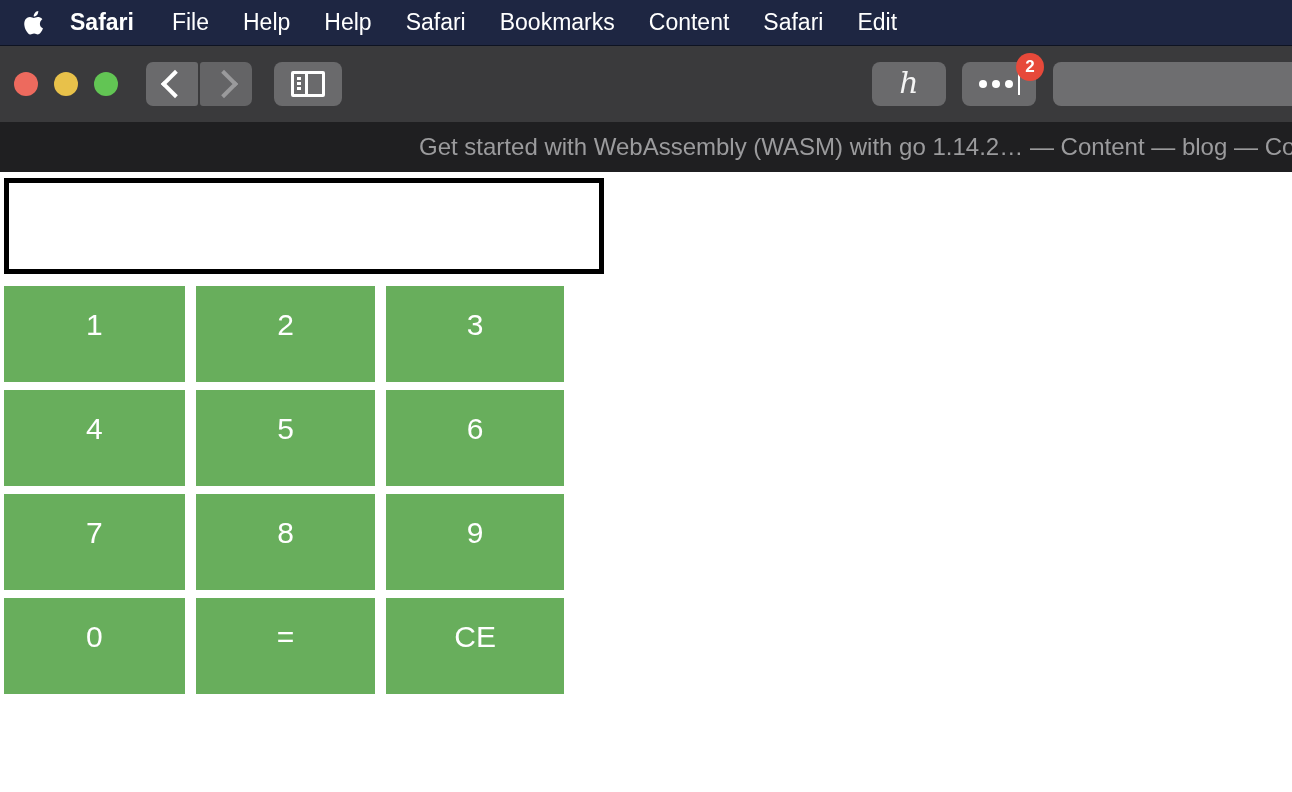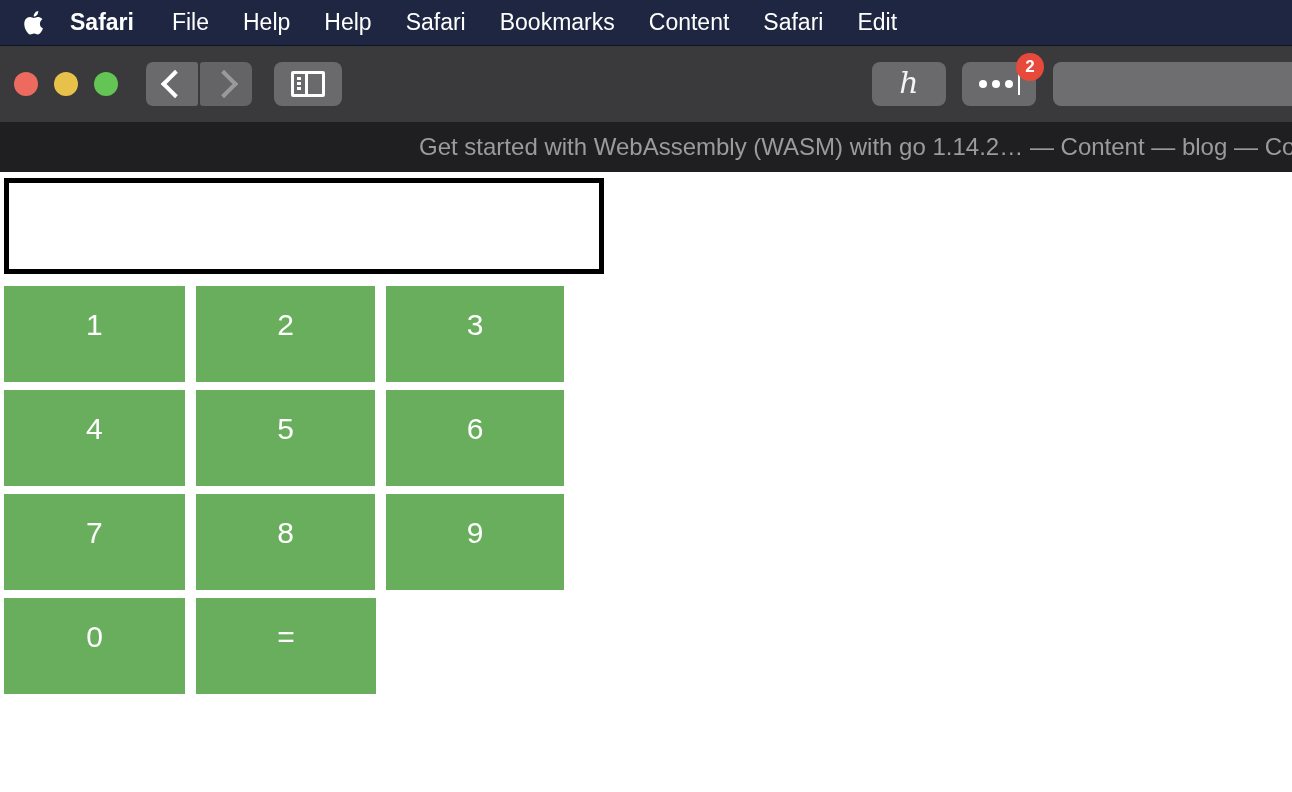--- a/index.html
+++ b/index.html
@@ -334,15 +334,16 @@
       <button class="key c3">6</button>
     </div>
     <div class="key-row">
       <button class="key c1">7</button>
       <button class="key c2">8</button>
       <button class="key c3">9</button>
     </div>
     <div class="key-row">
       <button class="key c1">0</button>
       <button class="key c2">=</button>
+      <button class="key c3">CE</button>
     </div>
   </div>
 </div>
 
 </body></html>

